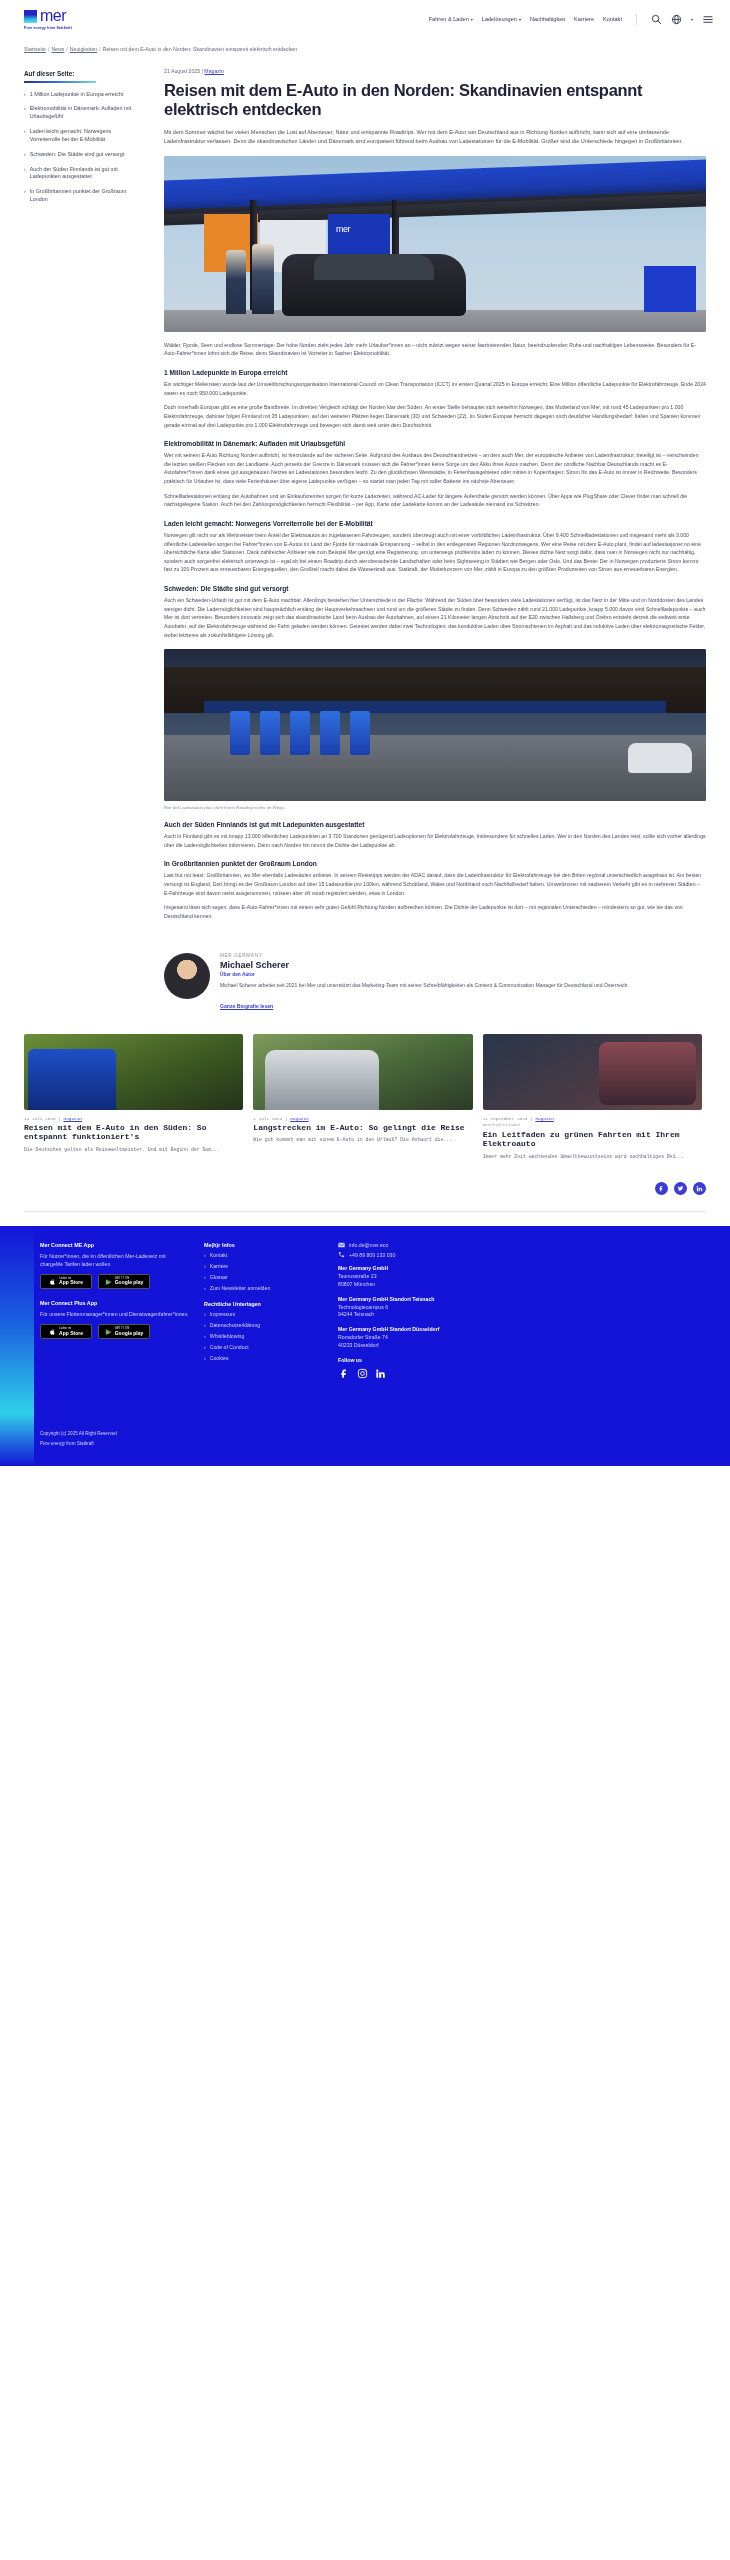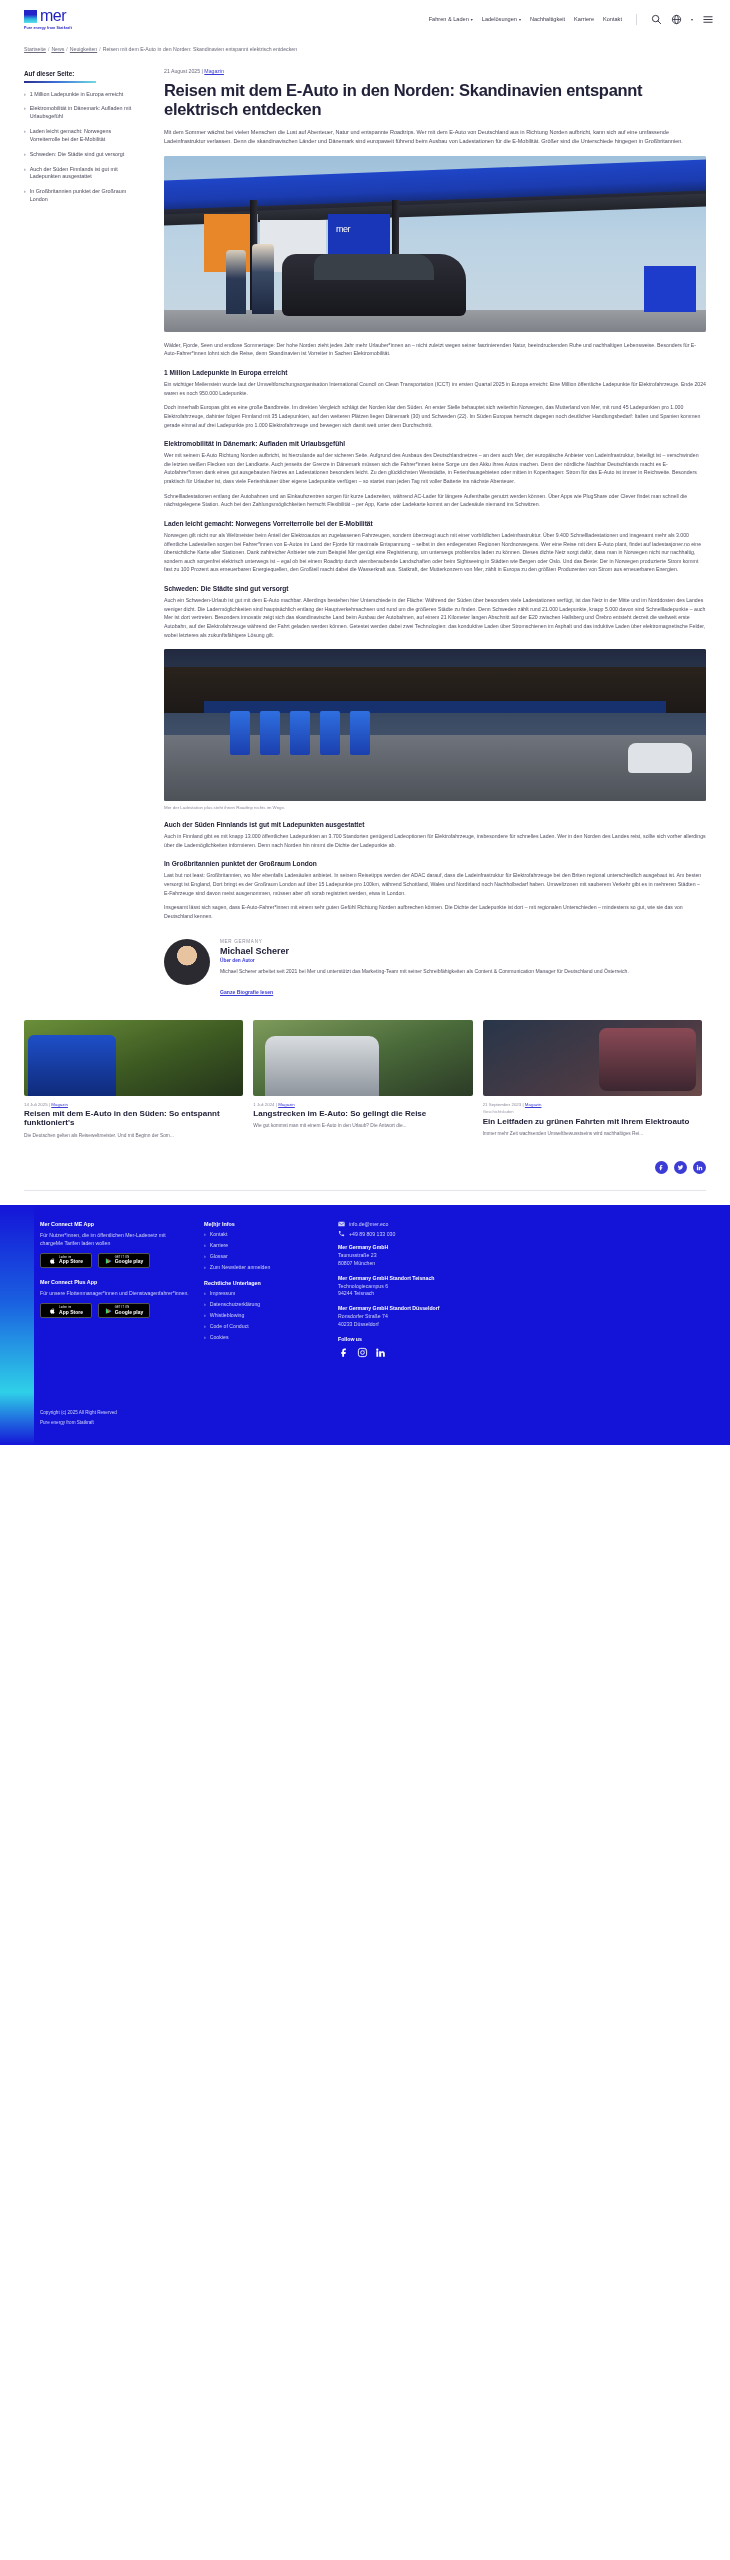--- a/index.html
+++ b/index.html
@@ -137,36 +137,36 @@
   .mid-img .lot { position: absolute; left:0; right:0; bottom: 0; height: 66px; background: linear-gradient(180deg,#6f747c 0%,#4d5158 100%); }
   .mid-img .charger { position: absolute; bottom: 46px; width: 20px; height: 44px; background: linear-gradient(180deg,#2f6fe0 0%,#1b3fae 100%); border-radius: 2px; }
   .mid-img .charger.c1 { left: 66px; } .mid-img .charger.c2 { left: 96px; }
   .mid-img .charger.c3 { left: 126px; } .mid-img .charger.c4 { left: 156px; }
   .mid-img .charger.c5 { left: 186px; }
   .mid-img .canopy2 { position: absolute; left: 40px; right: 40px; top: 52px; height: 12px; background: #17306e; }
   .mid-img .whitecar { position: absolute; right: 14px; bottom: 28px; width: 64px; height: 30px; background: #dfe3e7; border-radius: 8px 12px 4px 4px; }
 
   
   .author {
-    display: flex; gap: 10px; margin: 18px 0 0 0; align-items: flex-start;
+    display: flex; gap: 10px; margin: 32px 0 0 0; align-items: flex-start;
   }
   .author-photo {
     width: 46px; height: 46px; border-radius: 50%; flex: 0 0 46px;
     background: radial-gradient(circle at 50% 36%, #e8c39f 0 26%, #2a2a30 27% 100%);
     position: relative; overflow: hidden;
   }
   .author-body { flex: 1; }
   .author-kicker { font-size: 4.6px; letter-spacing: .7px; color: #8b8b9c; margin-bottom: 2px; }
   .author-name { font-size: 9px; font-weight: 700; color: #22223a; margin-bottom: 2px; }
   .author-role { font-size: 4.8px; font-weight: 700; color: #3b3bd6; margin-bottom: 4px; }
   .author-bio { font-size: 5.1px; line-height: 1.6; color: #4e4e60; margin-bottom: 5px; }
   .author-link { font-size: 5.1px; color: #3b3bd6; text-decoration: underline; font-weight: 600; }
 
   
-  .related { display: flex; gap: 10px; padding: 22px 28px 0 24px; }
+  .related { display: flex; gap: 10px; padding: 22px 28px 0 24px; font-family: Liberation Mono, monospace; }
   .card { flex: 1; min-width: 0; }
   .card-img { width: 100%; height: 76px; border-radius: 2px; overflow: hidden; position: relative; }
   .card-img.one { background: linear-gradient(160deg,#6b8f3a 0%,#3d5a22 55%,#23331a 100%); }
   .card-img.one::after { content:""; position:absolute; left: 4px; bottom: 0; width: 40%; height: 80%; background: linear-gradient(180deg,#1e4fc8,#0f2a7a); border-radius: 6px 6px 0 0;}
   .card-img.two { background: linear-gradient(150deg,#28364a 0%,#4a3a44 60%,#6b4a4a 100%); }
   .card-img.two::after { content:""; position:absolute; right: 6px; top: 8px; width: 44%; height: 84%; background: linear-gradient(180deg,#8a4a55,#3c2630); border-radius: 8px;}
   .card-img.three { background: linear-gradient(160deg,#7e9b5b 0%,#4a6a3a 50%,#2b3b26 100%); }
   .card-img.three::after { content:""; position:absolute; left: 12px; bottom: 0; width: 52%; height: 78%; background: linear-gradient(180deg,#d9dde0,#8d949c); border-radius: 10px 10px 0 0;}
   .card-meta { font-size: 4.4px; color: #8b8b9c; margin: 6px 0 2px 0; }
   .card-meta a { color: #3b3bd6; text-decoration: underline; }

